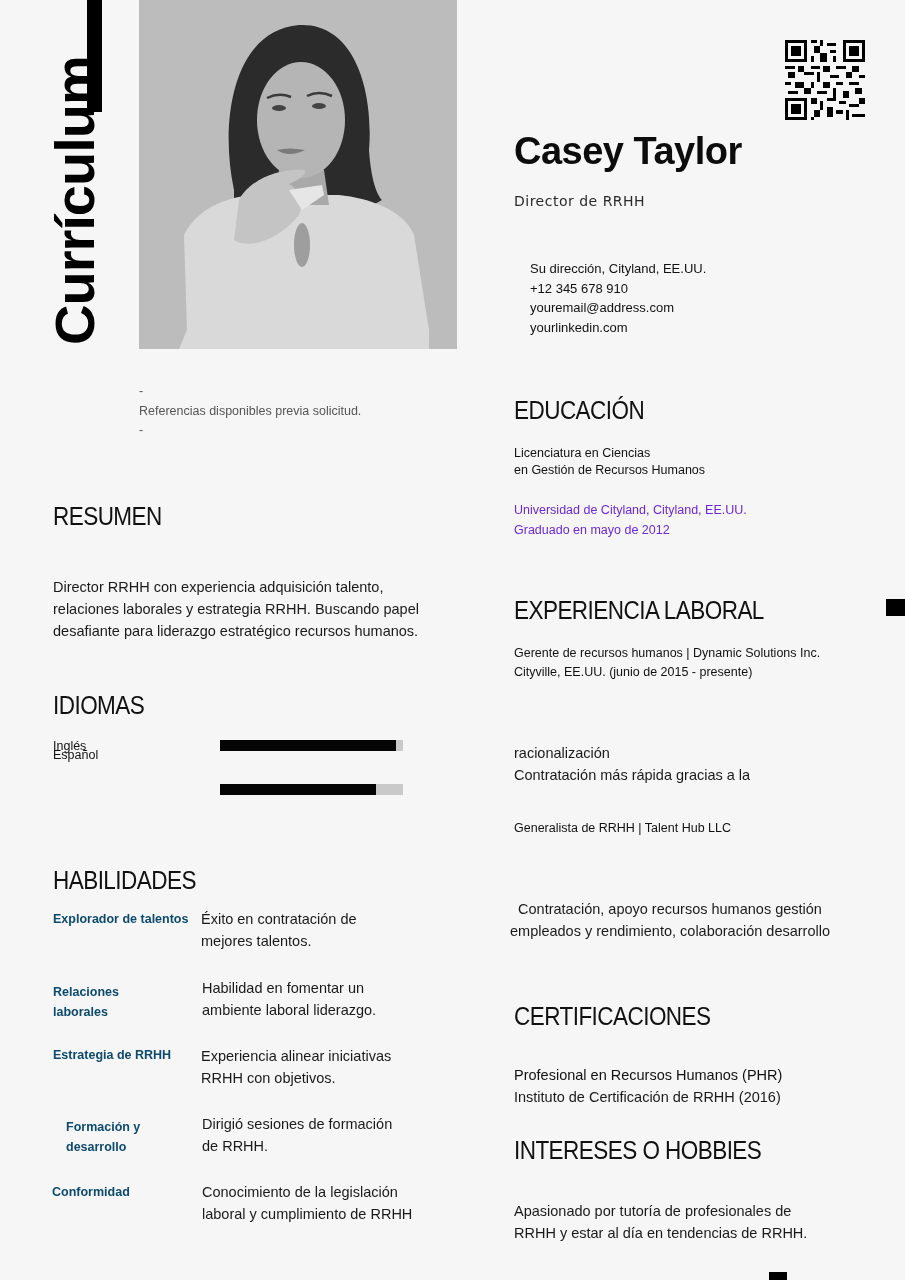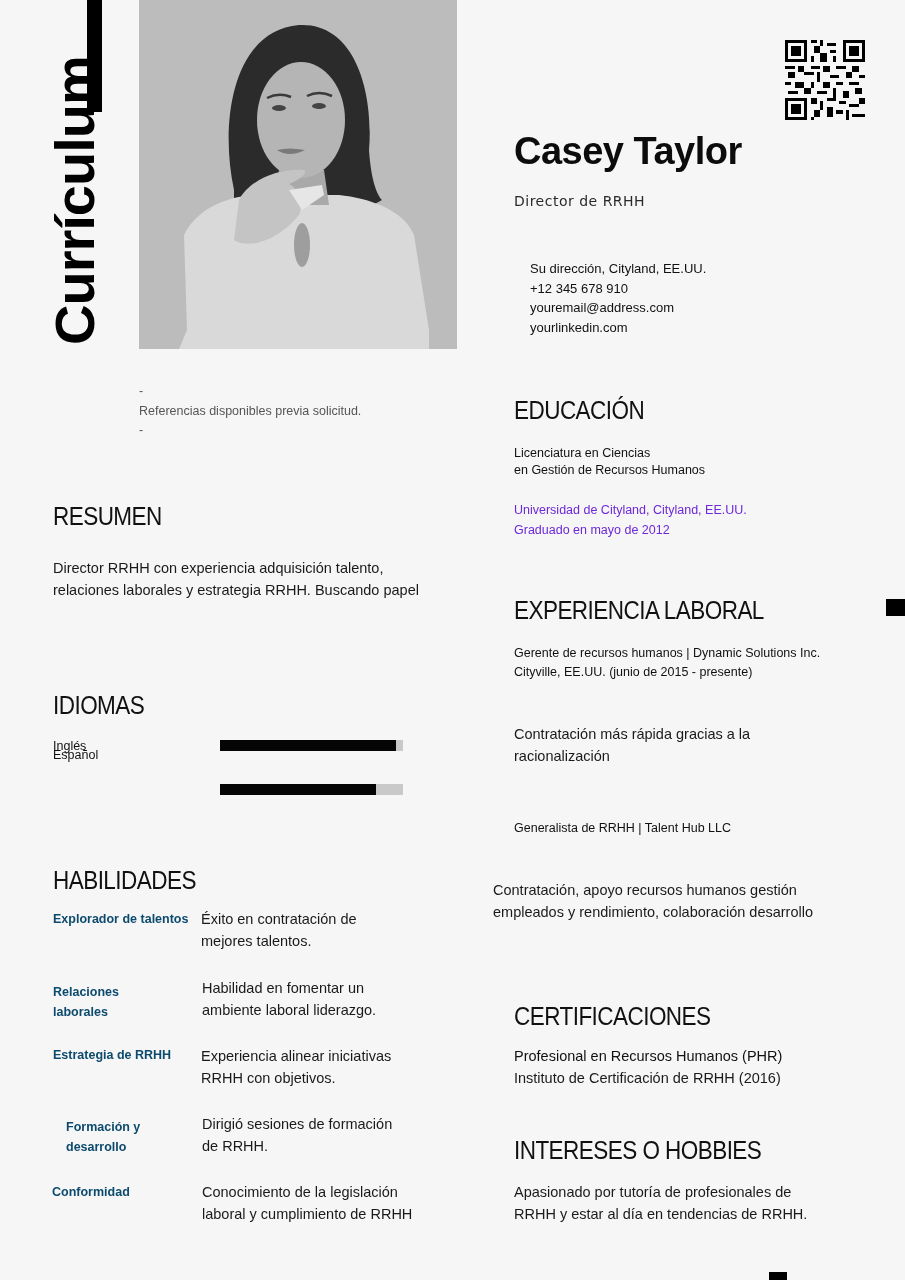--- a/index.html
+++ b/index.html
@@ -28,21 +28,21 @@
     .qr { left: 785px; top: 40px; width: 80px; height: 80px; }
 
     
     .name { left: 514px; top: 130px; font-size: 38px; font-weight: 700; color: #0c0c0c; letter-spacing: -0.5px; }
     .role { left: 514px; top: 193px; font-size: 14px; color: #2a2a2a; letter-spacing: 0.5px; font-family: "DejaVu Sans", sans-serif; }
     .contact { left: 514px; top: 259px; font-size: 13px; line-height: 19.5px; color: #111; margin-left: 16px; }
 
     
     .sec { font-size: 25px; font-weight: 400; color: #111; letter-spacing: -0.6px; transform: scaleX(0.9); transform-origin: 0 0; white-space: nowrap; }
 
-    .body { font-size: 14.5px; line-height: 22px; color: #1a1a1a; }
+    .body { font-size: 14.5px; line-height: 22px; color: #1a1a1a; margin-top: 19px; }
     .bold { font-weight: 400; font-size: 12.5px; line-height: 19px; color: #111; }
     .small { font-size: 12.5px; line-height: 19.5px; color: #6d28d9; }
 
     .refs { left: 139px; top: 382px; font-size: 12.5px; line-height: 19.5px; color: #555; }
 
     
     .lang-label { font-size: 12.5px; color: #111; }
     .bar-track { width: 183px; height: 11px; background: #c9c9c9; }
     .bar-fill { height: 11px; background: #050505; }
 
@@ -162,20 +162,21 @@
 <div class="abs refs">
   <div>-</div>
   <div>Referencias disponibles previa solicitud.</div>
   <div>-</div>
 </div>
 
 <div class="abs sec" style="left:53px; top:502px;">RESUMEN</div>
 <div class="abs body" style="left:53px; top:557px;">
   <div>Director RRHH con experiencia adquisición talento,</div>
   <div>relaciones laborales y estrategia RRHH. Buscando papel</div>
+  <div>desafiante para liderazgo estratégico recursos humanos.</div>
 </div>
 
 <div class="abs sec" style="left:53px; top:691px;">IDIOMAS</div>
 <div class="abs lang-label" style="left:53px; top:739px;">Inglés</div>
 <div class="abs bar-track" style="left:220px; top:740px;">
   <div class="bar-fill" id="bar0" style="width: 96%;"></div>
 </div>
 <div class="abs lang-label" style="left:53px; top:748px;">Español</div>
 <div class="abs bar-track" style="left:220px; top:784px;">
   <div class="bar-fill" id="bar1" style="width: 85%;"></div>
@@ -234,27 +235,27 @@
   <div>Universidad de Cityland, Cityland, EE.UU.</div>
   <div>Graduado en mayo de 2012</div>
 </div>
 
 <div class="abs sec" style="left:514px; top:596px;">EXPERIENCIA LABORAL</div>
 <div class="abs bold" style="left:514px; top:644px;">
   <div>Gerente de recursos humanos | Dynamic Solutions Inc.</div>
   <div>Cityville, EE.UU. (junio de 2015 - presente)</div>
 </div>
 <div class="abs body" style="left:514px; top:723px;">
+  <div>racionalización</div>
   <div>Contratación más rápida gracias a la</div>
-  <div>racionalización</div>
 </div>
 <div class="abs bold" style="left:514px; top:819px;">
   <div>Generalista de RRHH | Talent Hub LLC</div>
 </div>
-<div class="abs body" style="left:493px; top:879px;">
+<div class="abs body" style="left:510px; top:879px;text-align:center;">
   <div>Contratación, apoyo recursos humanos gestión</div>
   <div>empleados y rendimiento, colaboración desarrollo</div>
 </div>
 
 <div class="abs sec" style="left:514px; top:1002px;">CERTIFICACIONES</div>
 <div class="abs body" style="left:514px; top:1045px;">
   <div style="color:#111;">Profesional en Recursos Humanos (PHR)</div>
   <div>Instituto de Certificación de RRHH (2016)</div>
 </div>
 

